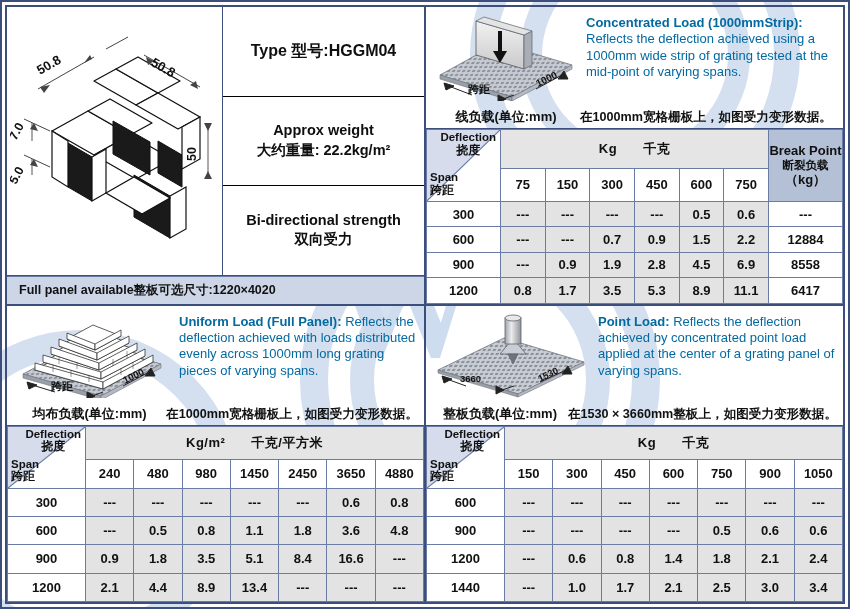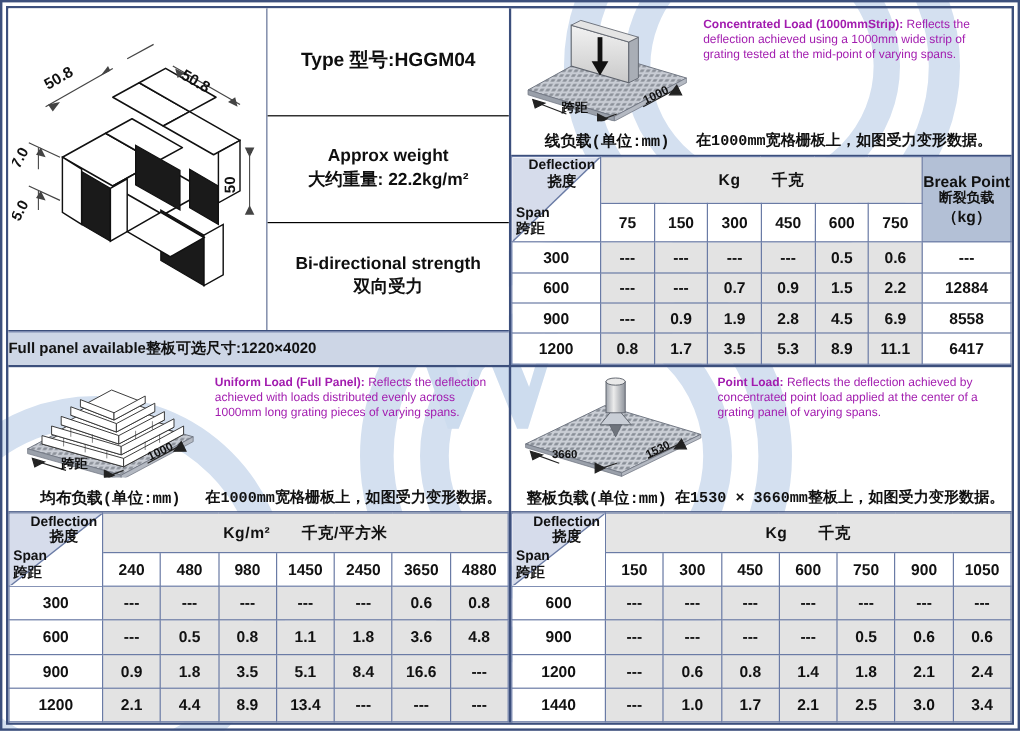--- a/index.html
+++ b/index.html
@@ -78,36 +78,37 @@
     font-size: 14.5px; font-weight: bold; color: #0f0f0f;
     line-height: 1.35;
   }
   .spec-row:last-child { border-bottom: none; }
   .spec-row.type-row { font-size: 16px; }
   .spec-line2 { white-space: nowrap; }
 
   .full-panel {
     height: 28px; flex: none;
     display: flex; align-items: center;
+    padding-left: 12px;
     background: #cdd6e6;
     font-size: 12.5px; font-weight: bold; color: #111;
     border-top: 1px solid #6a7ba5;
   }
 
   
   .load-head {
     flex: none; padding: 6px 6px 2px 6px;
     background: transparent;
     border-bottom: 1px solid #3c4f7c;
   }
   .load-top { display: flex; align-items: flex-start; gap: 6px; }
   .load-fig { flex: none; }
-  .load-desc { flex: 1; font-size: 10px; line-height: 1.26; color: #a21caf; padding-top: 2px; }
+  .load-desc { flex: 1; font-size: 13px; line-height: 1.26; color: #0369a1; padding-top: 2px; }
   .load-desc b { font-weight: bold; }
-  .load-cn-row { display: flex; align-items: flex-start; margin-top: 3px; font-family: Liberation Mono, monospace; }
+  .load-cn-row { display: flex; align-items: flex-end; margin-top: 3px; }
   .load-cn-left {
     font-size: 13px; font-weight: bold; color: #111;
     white-space: nowrap;
   }
   .load-cn-right {
     font-size: 12.6px; font-weight: bold; color: #111; white-space: nowrap;
   }
   .q-tr .load-fig { width: 148px; }
   .q-bl .load-fig { width: 160px; }
   .q-br .load-fig { width: 160px; }

